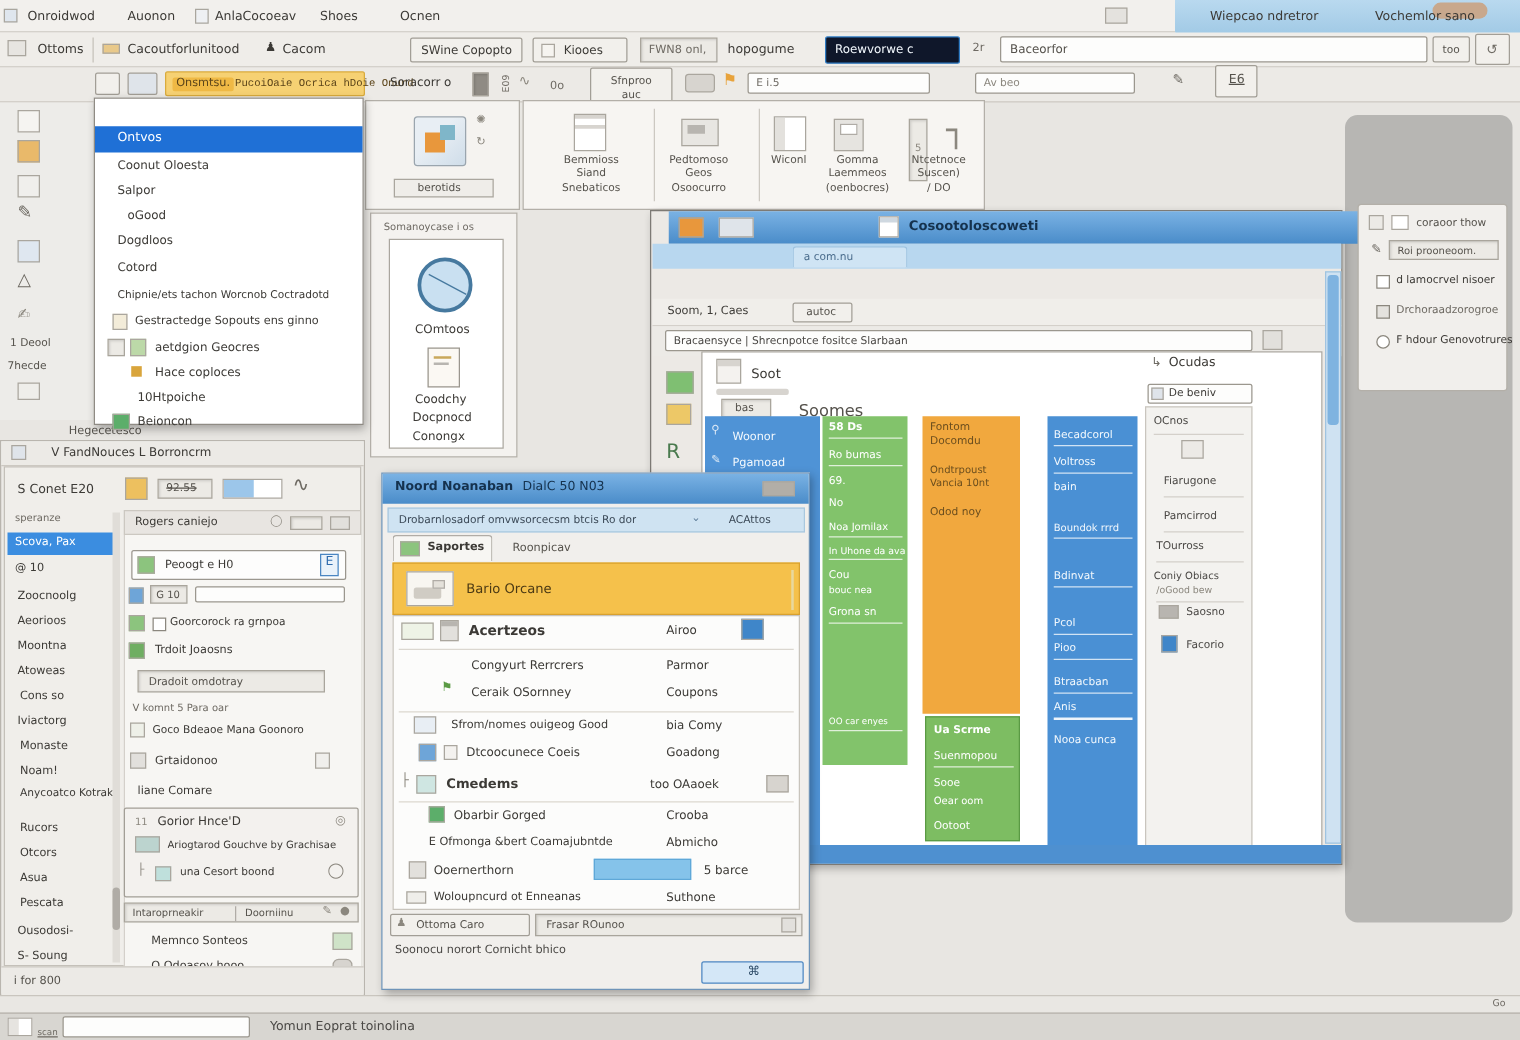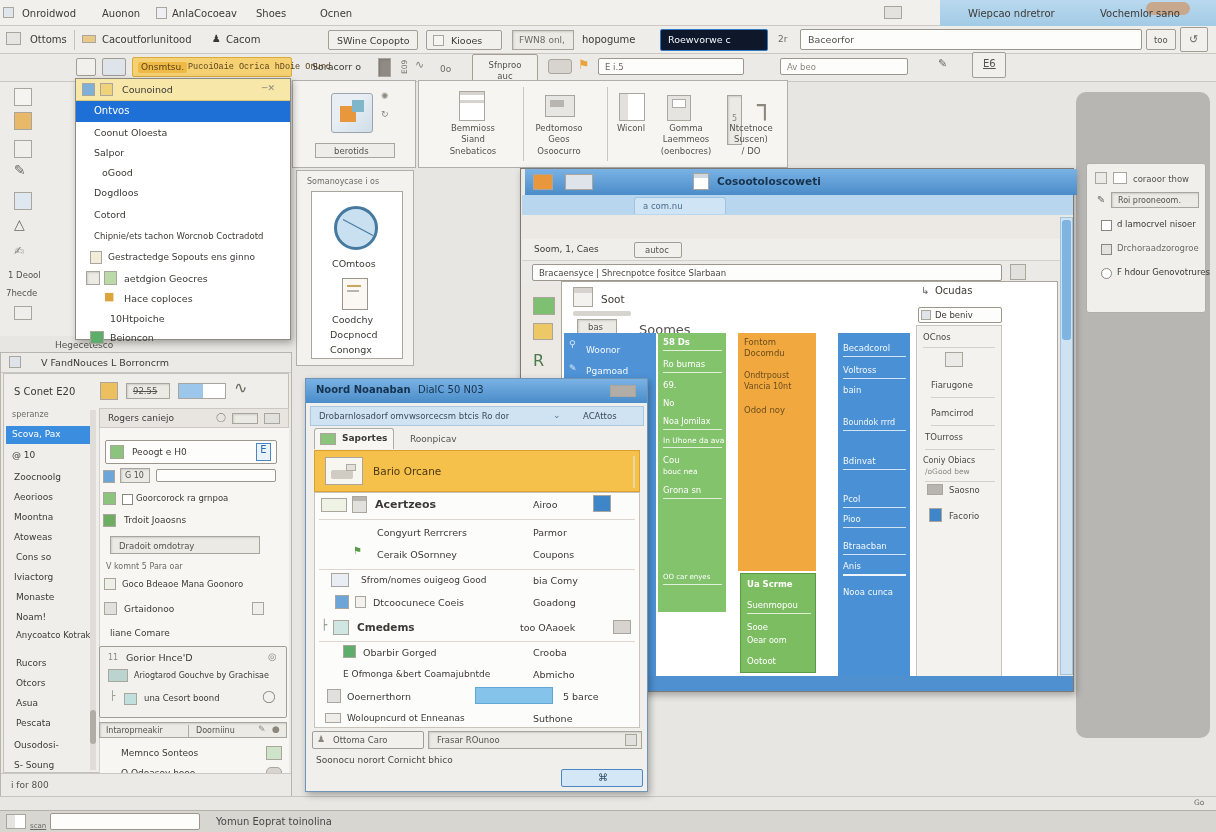--- a/index.html
+++ b/index.html
@@ -170,26 +170,20 @@
           <div class="r" style="left:4px;top:6px;width:14px;height:2px;background:#c9a85c;"></div>
           <div class="r" style="left:4px;top:11px;width:12px;height:2px;background:#b8b5b0;"></div>
         </div>
       <div class="t" style="left:20px;top:122px;font-size:9.5px;">Coodchy</div>
       <div class="t" style="left:18px;top:137px;font-size:9.5px;">Docpnocd</div>
       <div class="t" style="left:18px;top:152px;font-size:9.5px;">Conongx</div>
     </div>
   </div>
 
   <div class="r white shadow" style="left:75px;top:78px;width:216px;height:262px;border:1px solid #8f8b84;z-index:50;">
-    <div class="r" style="left:0;top:0;width:214px;height:22px;background:#f7e7a9;border-bottom:1px solid #ddc878;">
-      <span class="r bd" style="left:6px;top:4px;width:13px;height:13px;background:#7fb0d8;"></span>
-      <span class="r bd" style="left:24px;top:4px;width:13px;height:13px;background:#f0d27a;"></span>
-      <span class="t" style="left:46px;top:5px;font-size:9.5px;">Counoinod</span>
-      <span class="t" style="left:186px;top:4px;font-size:9px;color:#8b877e;">─✕</span>
-    </div>
     <div class="r" style="left:0;top:22px;width:214px;height:21px;background:#1f70d6;">
         <span class="t" style="left:18px;top:4px;font-size:10px;color:#fff;">Ontvos</span>
       </div>
     <div class="t" style="left:18px;top:48px;font-size:9.5px;">Coonut Oloesta</div>
     <div class="t" style="left:18px;top:68px;font-size:9.5px;">Salpor</div>
     <div class="t" style="left:26px;top:88px;font-size:9.5px;">oGood</div>
     <div class="t" style="left:18px;top:108px;font-size:9.5px;">Dogdloos</div>
     <div class="t" style="left:18px;top:130px;font-size:9.5px;">Cotord</div>
     <div class="t ellip" style="left:18px;top:152px;font-size:8.5px;max-width:192px;">Chipnie/ets tachon Worcnob Coctradotd</div>
     <div class="r bd" style="left:14px;top:172px;width:12px;height:13px;background:#f3ecd9;"></div>
@@ -198,21 +192,21 @@
     <div class="r bd" style="left:28px;top:192px;width:13px;height:14px;background:#bcd9a8;"></div>
     <div class="t" style="left:48px;top:194px;font-size:9.5px;">aetdgion Geocres</div>
     <div class="t" style="left:28px;top:211px;font-size:11px;color:#d9a53c;">■</div>
     <div class="t" style="left:48px;top:214px;font-size:9.5px;">Hace coploces</div>
     <div class="t" style="left:34px;top:234px;font-size:9.5px;">10Htpoiche</div>
     <div class="r bd" style="left:14px;top:252px;width:14px;height:13px;background:#5cae6a;"></div>
     <div class="t" style="left:34px;top:253px;font-size:9.5px;">Beioncon</div>
   </div>
 
   <div class="r shadow" style="left:520px;top:168px;width:554px;height:524px;background:#ece9e5;border:1px solid #7d7a75;z-index:10;">
-    <div class="r titlebar" style="left:4px;top:0;width:552px;height:26px;">
+    <div class="r titlebar" style="left:14px;top:0;width:552px;height:26px;">
       <span class="r bd" style="left:8px;top:5px;width:20px;height:16px;background:#e8973c;"></span>
       <span class="r bd" style="left:40px;top:5px;width:28px;height:16px;background:#dfe4ea;"></span>
       <span class="r bd" style="left:168px;top:4px;width:16px;height:17px;background:#fff;box-shadow:inset 0 4px 0 #cfd8e0;"></span>
       <span class="t" style="left:192px;top:6px;font-size:10.5px;font-weight:bold;">Cosootoloscoweti</span>
     </div>
     <div class="r" style="left:1px;top:26px;width:551px;height:20px;background:#b8d7ef;">
       <span class="r" style="left:112px;top:2px;width:92px;height:17px;background:#cfe4f4;border:1px solid #9fc3e0;border-bottom:none;border-radius:3px 3px 0 0;">
           <span class="t" style="left:8px;top:3px;font-size:8.5px;color:#4a6c8c;">a com.nu</span>
         </span>
     </div>

